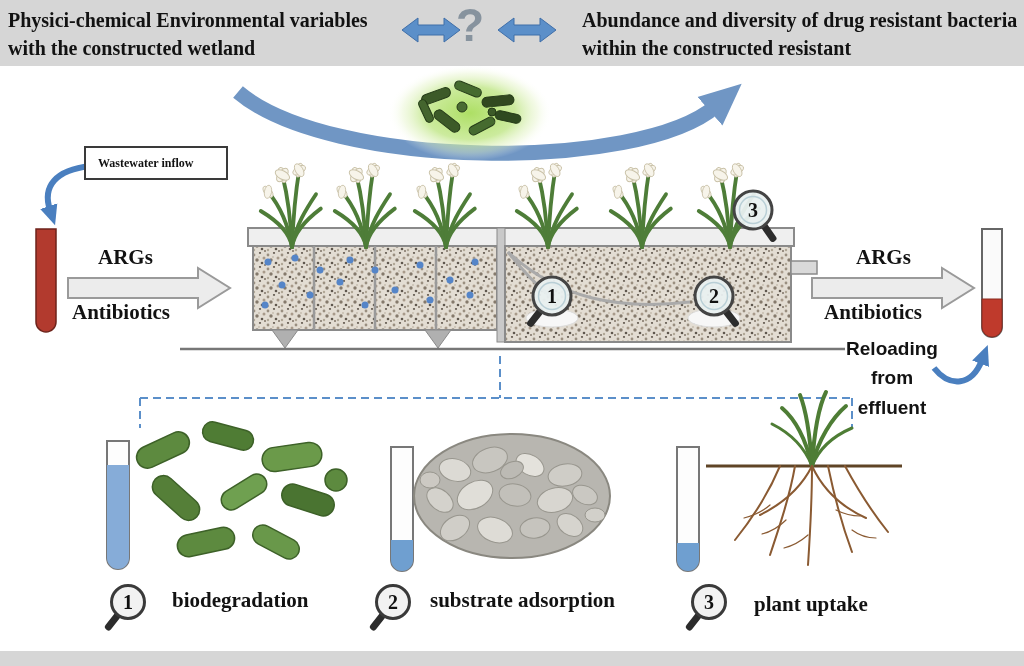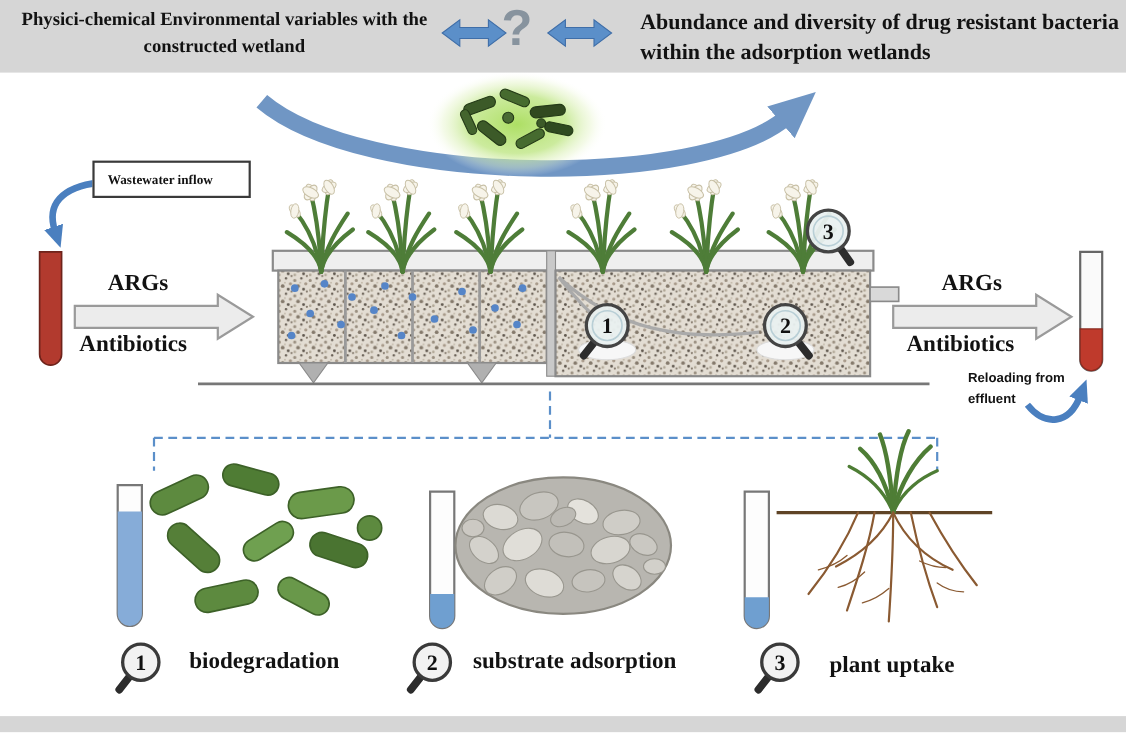--- a/index.html
+++ b/index.html
@@ -2,31 +2,31 @@
 <html><head>
 <meta charset="utf-8">
 <style>
   html,body{margin:0;padding:0;background:#fff;}
   .stage{position:relative;width:1024px;height:666px;background:#ffffff;overflow:hidden;
          font-family:"Liberation Serif",serif;}
   .banner{position:absolute;left:0;top:0;width:1024px;height:66px;background:#d6d6d6;}
   .footer{position:absolute;left:0;top:651px;width:1024px;height:15px;background:#d6d6d6;}
   .art{position:absolute;left:0;top:0;}
   .txt{position:absolute;color:#121212;font-weight:bold;}
-  .banner-left{left:8px;top:6px;width:392px;font-size:17px;line-height:1.4;text-align:center;}
+  .banner-left{left:8px;top:6px;width:392px;font-size:20px;line-height:1.4;}
   .qmark{left:456px;top:-2px;font-size:46px;color:#87939e;font-family:"Liberation Sans",sans-serif;}
   .banner-right{left:582px;top:6px;width:438px;font-size:20px;line-height:1.4;}
   .ww-box{left:84px;top:146px;width:122px;border:2px solid #3a3a3a;background:#ffffff;
           font-size:12px;line-height:1.5;padding:6px 6px 6px 12px;}
   .args-l{left:98px;top:245px;font-size:21px;}
   .anti-l{left:72px;top:300px;font-size:21px;}
   .args-r{left:856px;top:245px;font-size:21px;}
   .anti-r{left:824px;top:300px;font-size:21px;}
-  .reload{left:880px;top:334px;width:104px;font-size:12px;line-height:1.55;
-          font-family:"Liberation Sans",sans-serif;}
+  .reload{left:840px;top:334px;width:104px;font-size:19px;line-height:1.55;
+          font-family:"Liberation Sans",sans-serif;text-align:center;}
   .leg{font-size:21px;}
   .leg1{left:172px;top:588px;}
   .leg2{left:430px;top:588px;}
   .leg3{left:754px;top:592px;}
 </style>
 </head>
 <body>
 
 <div class="stage">
 
@@ -290,21 +290,21 @@
       <g transform="rotate(38)">
           <rect x="-3.5" y="14" width="7" height="21" rx="3" fill="#2c2c2c"></rect>
         </g>
       <circle r="16.5" fill="#f2f2f2" stroke="#3a3a3a" stroke-width="3"></circle>
       <text x="0" y="7" text-anchor="middle" font-size="20" font-weight="bold" fill="#111" font-family="'Liberation Serif',serif">3</text>
     </g>
   </svg>
 
   <div class="txt banner-left">Physici-chemical Environmental variables with the constructed wetland</div>
   <div class="txt qmark">?</div>
-  <div class="txt banner-right">Abundance and diversity of drug resistant bacteria within the adsorption wetlands</div>
+  <div class="txt banner-right">Abundance and diversity of drug resistant bacteria within the constructed resistant</div>
 
   <div class="txt ww-box">Wastewater inflow</div>
 
   <div class="txt args-l">ARGs</div>
   <div class="txt anti-l">Antibiotics</div>
 
   <div class="txt args-r">ARGs</div>
   <div class="txt anti-r">Antibiotics</div>
   <div class="txt reload">Reloading from effluent</div>
 

